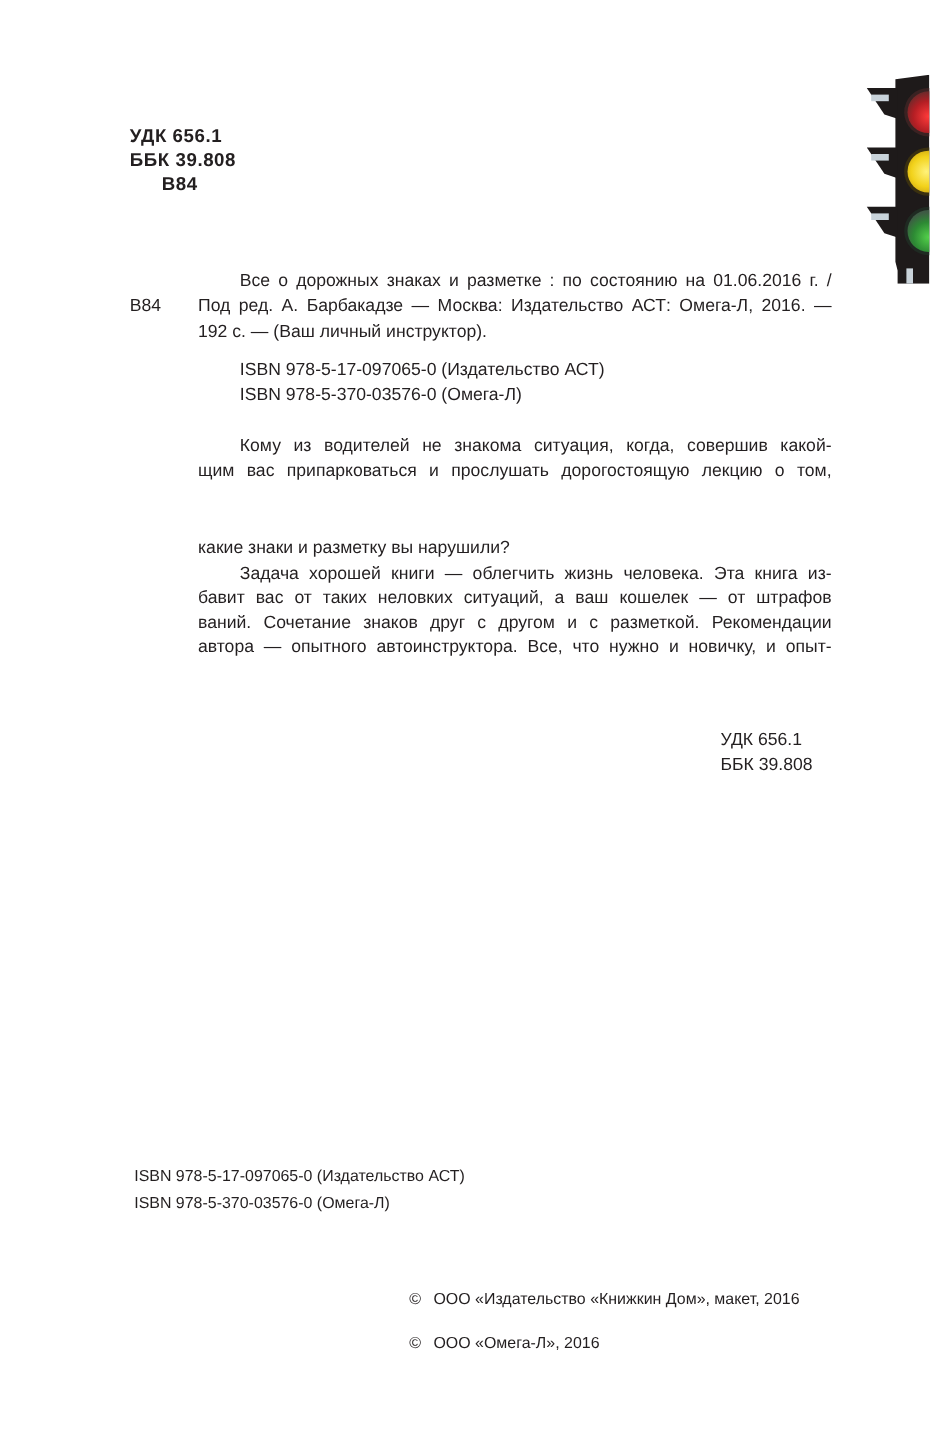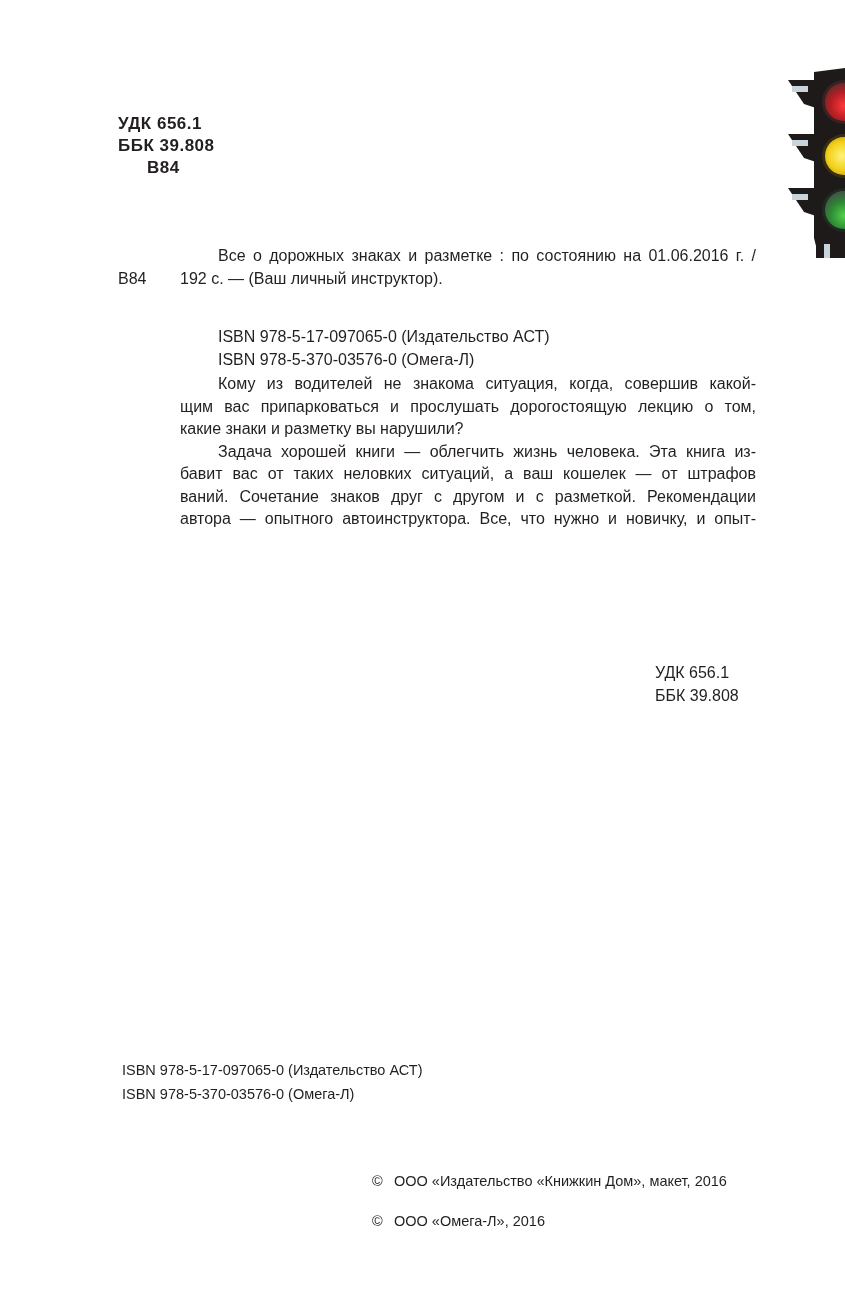--- a/index.html
+++ b/index.html
@@ -9,23 +9,23 @@
   .codes { left:118px; top:113px; font-weight:bold; font-size:17px; line-height:22px; letter-spacing:0.5px; }
   .codes div { white-space:nowrap; }
   .codes .indent { padding-left:29px; }
   .biblio { left:180px; top:244px; width:576px; font-size:16px; line-height:23px; }
   .biblio .line { white-space:nowrap; }
   .biblio .first { padding-left:38px; }
   .biblio .just { text-align:justify; text-align-last:justify; }
   .b84 { left:118px; top:267px; font-size:16px; line-height:23px; }
   .isbn-block { left:218px; top:325px; font-size:16px; line-height:23px; }
   .isbn-block div { white-space:nowrap; }
-  .annot { left:180px; top:373px; width:576px; font-size:16px; line-height:22.5px; }
+  .annot { left:180px; top:395px; width:576px; font-size:16px; line-height:22.5px; }
   .annot .ln { display:block; text-align:justify; text-align-last:justify; white-space:nowrap; }
-  .annot .ln.last { text-align-last:left; }
+  .annot .ln.last { text-align-last:left;margin-top:48px; }
   .annot .ind { padding-left:38px; }
   .codes-right { left:655px; top:661px; font-size:16px; line-height:23px; }
   .codes-right div { white-space:nowrap; }
   .isbn-bottom { left:122px; top:1058px; font-size:14.5px; line-height:24px; }
   .isbn-bottom div { white-space:nowrap; }
   .copy { left:372px; top:1151px; font-size:14.5px; line-height:20px; }
   .copy div { white-space:nowrap;margin-top:20px; }
   .copy .sym { display:inline-block; width:22px; }
   .traffic { left:786px; top:68px; width:59px; height:190px; }
 </style>
@@ -73,20 +73,21 @@
     <circle cx="58" cy="88" r="19" fill="url(#gy)"></circle>
     <circle cx="58" cy="142" r="22" fill="#1f2a22"></circle>
     <circle cx="58" cy="142" r="19" fill="url(#gg)"></circle>
     <rect x="38" y="176" width="6" height="14" fill="#c9d3da"></rect>
   </svg>
 </div>
 
 <div class="abs b84">В84</div>
 <div class="abs biblio">
   <div class="line first just">Все о дорожных знаках и разметке : по состоянию на 01.06.2016 г. /</div>
+  <div class="line just">Под ред. А. Барбакадзе — Москва: Издательство АСТ: Омега-Л, 2016. —</div>
   <div class="line">192 с. — (Ваш личный инструктор).</div>
 </div>
 <div class="abs isbn-block">
   <div>ISBN 978-5-17-097065-0 (Издательство АСТ)</div>
   <div>ISBN 978-5-370-03576-0 (Омега-Л)</div>
 </div>
 
 <div class="abs annot">
   <span class="ln ind">Кому из водителей не знакома ситуация, когда, совершив какой-</span>
   <span class="ln">щим вас припарковаться и прослушать дорогостоящую лекцию о том,</span>

